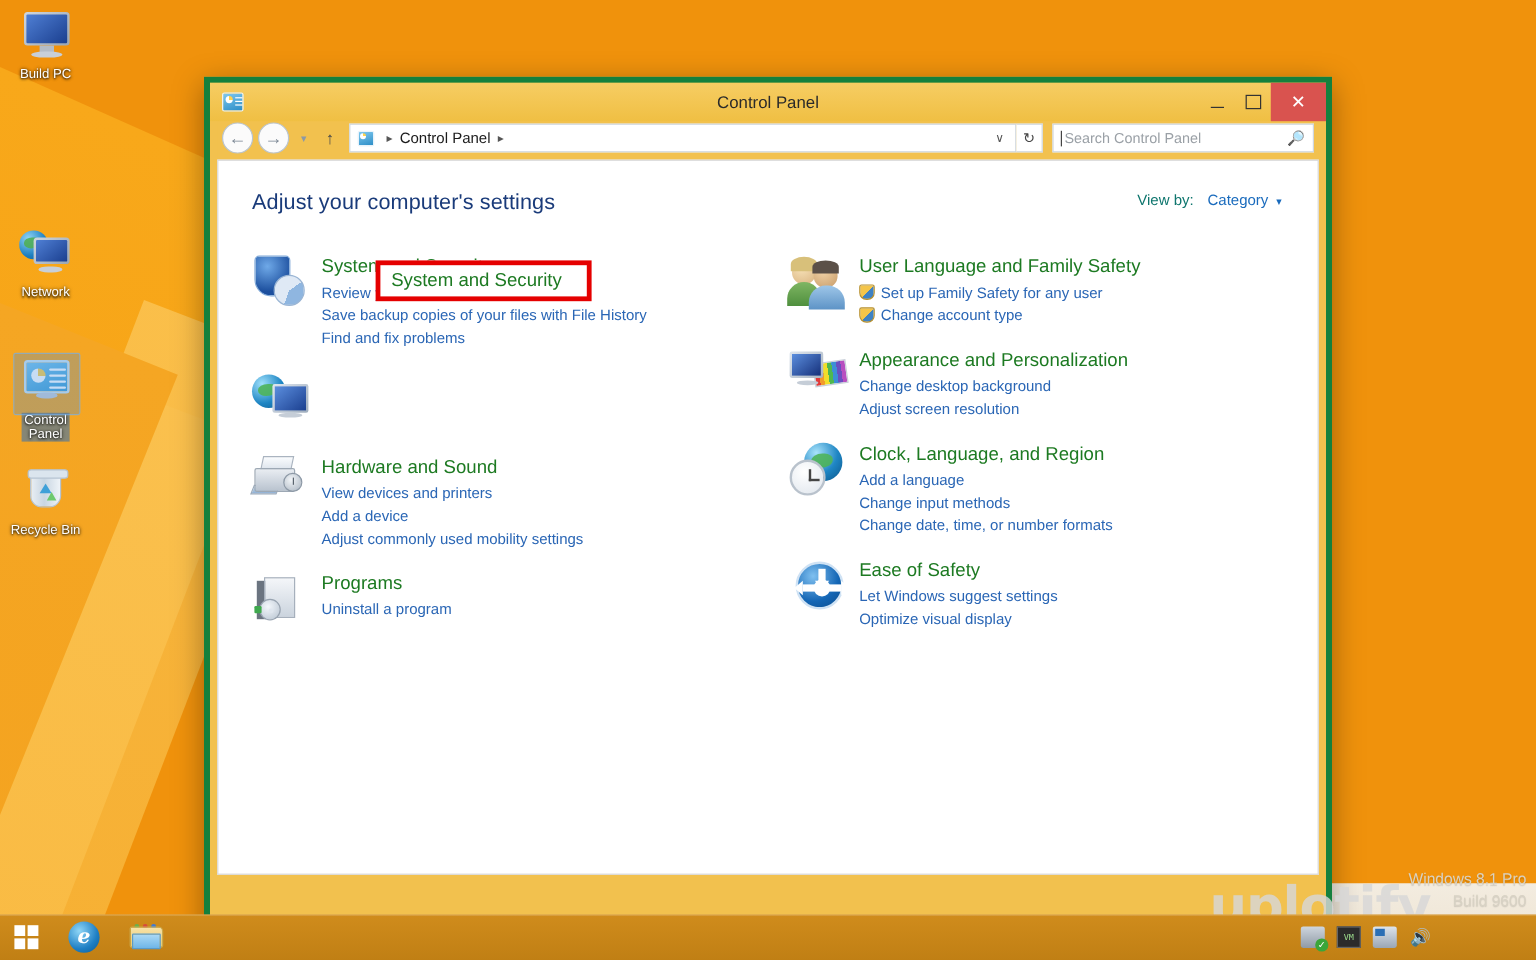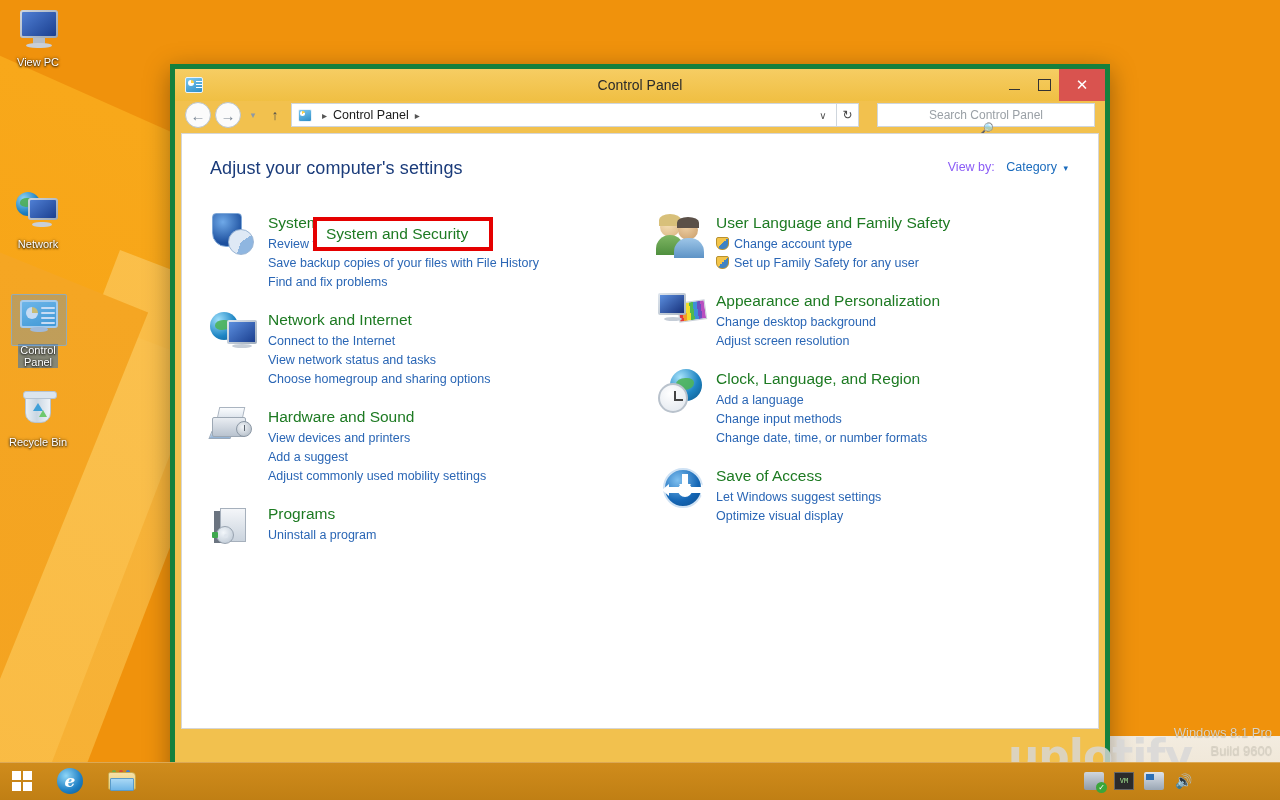--- a/index.html
+++ b/index.html
@@ -166,35 +166,35 @@
     background: linear-gradient(160deg,#7ec8ef,#2d8ec7); border:1px solid #e8f3fb; border-radius:2px;}
   .crumb-ic .p{position:absolute;left:1px;top:1px;width:5px;height:5px;border-radius:50%;
     background: conic-gradient(#ffd24d 0 25%, #fff 25% 100%);}
   .sep { color:#555; margin:0 6px; font-size:10px; }
   .crumb-txt { font-size:12.5px; color:#1b1b1b; }
   .crumb-fill { flex:1; }
   .crumb-dd { width:18px; text-align:center; color:#555; font-size:10px; }
   .refresh { width:22px; height:24px; background:#fff; border:1px solid #cfd6dd; border-left:none;
     display:flex;align-items:center;justify-content:center;color:#444;font-size:12px;}
   .searchbox {
-    width: 218px; height:24px; margin-left:18px; background:#fff; border:1px solid #cfd6dd;
-    display:flex;align-items:center;padding:4px 6px;flex-direction:column;
+    width: 218px; height:24px; margin-left:8px; background:#fff; border:1px solid #cfd6dd;
+    display:flex;align-items:center;padding:4px 6px;
   }
   .caret-bar { width:1px; height:13px; background:#444; margin-right:2px; }
   .search-ph { flex:1; font-size:12px; color:#9aa0a6; }
   .search-ic { color:#555; font-size:12px; transform: scaleX(-1); }
 
   
   .content {
     background:#fff; border:1px solid #d6d6d6;
     height: 596px; padding: 24px 28px 0 28px; position:relative;
   }
   .adjust-title { font-size:18px; color:#1a3b7a; font-weight:400; letter-spacing:.1px; }
   .viewby { position:absolute; right:30px; top:26px; font-size:12.5px; color:#333; }
-  .viewby .lbl{color:#8b5cf6;}
+  .viewby .lbl{color:#0f766e;}
   .viewby .val{color:#1a6bbd; margin-left:8px;}
   .viewby .car{color:#1a6bbd; font-size:9px; margin-left:3px;}
 
   .cols { display:flex; margin-top: 32px; }
   .col { width: 50%; }
   .col.right { padding-left: 18px; }
 
   .cat { display:flex; margin-bottom: 16px; position:relative; }
   .cat .ico { width: 58px; flex: 0 0 58px; height: 54px; position:relative; }
   .cat .body { padding-top: 2px; }
@@ -361,21 +361,21 @@
   <div class="ribbon rb-right-light"></div>
 
   <div class="desk-icon" style="left:0px; top:8px;">
     <div class="glyph">
       <div class="ic-monitor">
           <i></i>
         </div>
         <div class="ic-stand"></div>
         <div class="ic-base"></div>
     </div>
-    <div class="cap">View PC</div>
+    <div class="cap">Build PC</div>
   </div>
 
   <div class="desk-icon" style="left:0px; top:190px;">
     <div class="glyph">
       <div class="ic-globe"></div>
       <div class="ic-monitor" style="left:14px; top:8px; width:30px; height:22px;">
           <i></i>
         </div>
       <div class="ic-base" style="left:18px; top:32px; width:20px;"></div>
     </div>
@@ -486,41 +486,35 @@
             <div class="cat">
               <div class="ico">
                 <div class="art">
                     <div class="net-globe"></div>
                     <div class="net-mon">
                       <i></i>
                     </div>
                     <div class="net-base"></div>
                   </div>
               </div>
-              <div class="body">
-                <h3>Network and Internet</h3>
-                <a>Connect to the Internet</a>
-                <a>View network status and tasks</a>
-                <a>Choose homegroup and sharing options</a>
-              </div>
             </div>
 
             <div class="cat">
               <div class="ico">
                 <div class="art">
                     <div class="prn-tray"></div>
                     <div class="prn-top"></div>
                     <div class="prn-body"></div>
                     <div class="prn-dial"></div>
                   </div>
               </div>
               <div class="body">
                 <h3>Hardware and Sound</h3>
                 <a>View devices and printers</a>
-                <a>Add a suggest</a>
+                <a>Add a device</a>
                 <a>Adjust commonly used mobility settings</a>
               </div>
             </div>
 
             <div class="cat">
               <div class="ico">
                 <div class="art">
                     <div class="pkg-side"></div>
                     <div class="pkg-box"></div>
                     <div class="pkg-cd"></div>
@@ -543,22 +537,22 @@
                   <div class="ppl-a"></div>
                     <div class="ppl-a-h"></div>
                     <div class="ppl-a-b"></div>
                   <div class="ppl-b"></div>
                     <div class="ppl-b-h"></div>
                     <div class="ppl-b-b"></div>
                 </div>
               </div>
               <div class="body">
                 <h3>User Language and Family Safety</h3>
+                <a><span class="shield"></span><span>Set up Family Safety for any user</span></a>
                 <a><span class="shield"></span><span>Change account type</span></a>
-                <a><span class="shield"></span><span>Set up Family Safety for any user</span></a>
               </div>
             </div>
 
             <div class="cat">
               <div class="ico">
                 <div class="art">
                     <div class="app-fan"></div>
                     <div class="app-mon">
                       <i></i>
                     </div>
@@ -592,21 +586,21 @@
                 <div class="art">
                     <div class="eoa">
                   <div class="cw"></div>
                   <div class="ar a1"></div>
                       <div class="ar a2"></div>
                       <div class="ar a3"></div>
                 </div>
                   </div>
               </div>
               <div class="body">
-                <h3>Save of Access</h3>
+                <h3>Ease of Safety</h3>
                 <a>Let Windows suggest settings</a>
                 <a>Optimize visual display</a>
               </div>
             </div>
 
           </div>
         </div>
 
       </div>
     </div>

